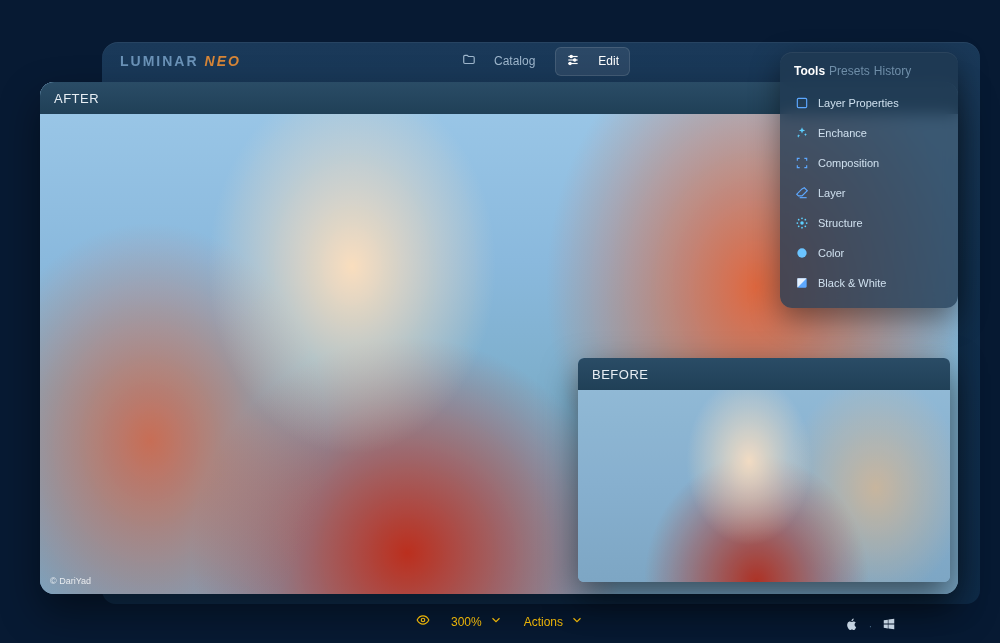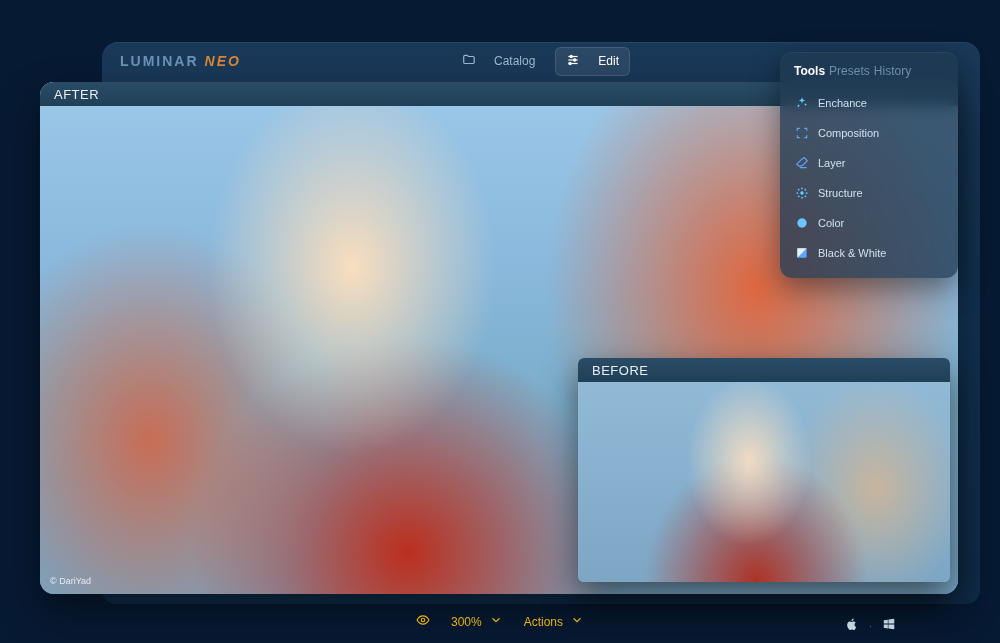--- a/index.html
+++ b/index.html
@@ -65,21 +65,21 @@
     position: absolute; inset: 0;
     background:
       radial-gradient(ellipse 200px 260px at 34% 36%, rgba(255,224,190,0.94), rgba(245,205,170,0) 72%),
       radial-gradient(ellipse 300px 380px at 78% 40%, rgba(227,96,50,0.9), rgba(210,80,40,0) 70%),
       radial-gradient(ellipse 260px 320px at 12% 70%, rgba(220,90,50,0.75), rgba(210,80,40,0) 68%),
       radial-gradient(ellipse 300px 300px at 40% 92%, rgba(182,48,32,1), rgba(182,48,32,0) 72%),
       linear-gradient(180deg, #9ec8e6 0%, #8cb9db 35%, #7faec9 60%, #79a4c1 100%);
     filter: saturate(1.05);
   }
   .panel-label-bar {
-    height: 24px; display:flex; align-items:center;
+    height: 32px; display:flex; align-items:center;
     padding: 0 14px;
     background: linear-gradient(180deg,#2a4c66,#204057);
     position: relative; z-index: 2;
   }
   .panel-label {
     font-size: 13px; letter-spacing: 0.5px; color: #e7eef4;
   }
   .credit {
     position: absolute; left: 10px; bottom: 8px;
     font-size: 9px; color: rgba(255,255,255,0.8);
@@ -208,20 +208,28 @@
 </div>
 
 <div class="tools-panel">
   <div class="tools-tabs">
     <span class="tools-tab active">Tools</span>
     <span class="tools-tab">Presets</span>
     <span class="tools-tab">History</span>
   </div>
   <div id="tools-list">
       <div class="tool-item">
+        <span class="tool-icon" style="color: rgb(93, 168, 255);">
+          <svg viewBox="0 0 24 24" fill="none" stroke="currentColor" stroke-width="2">
+            <rect x="4" y="4" width="16" height="16" rx="2"></rect>
+          </svg>
+        </span>
+        <span>Layer Properties</span>
+      </div>
+      <div class="tool-item">
         <span class="tool-icon" style="color: rgb(93, 208, 255);">
           <svg viewBox="0 0 24 24" fill="currentColor">
             <path d="M12 2l1.5 4 4 1.5-4 1.5L12 13l-1.5-4-4-1.5 4-1.5L12 2zm6 10l.8 2 2 .8-2 .8-.8 2-.8-2-2-.8 2-.8.8-2zM6 14l.8 2 2 .8-2 .8L6 20l-.8-2-2-.8 2-.8L6 14z"></path>
           </svg>
         </span>
         <span>Enchance</span>
       </div>
       <div class="tool-item">
         <span class="tool-icon" style="color: rgb(93, 168, 255);">
           <svg viewBox="0 0 24 24" fill="none" stroke="currentColor" stroke-width="2">

